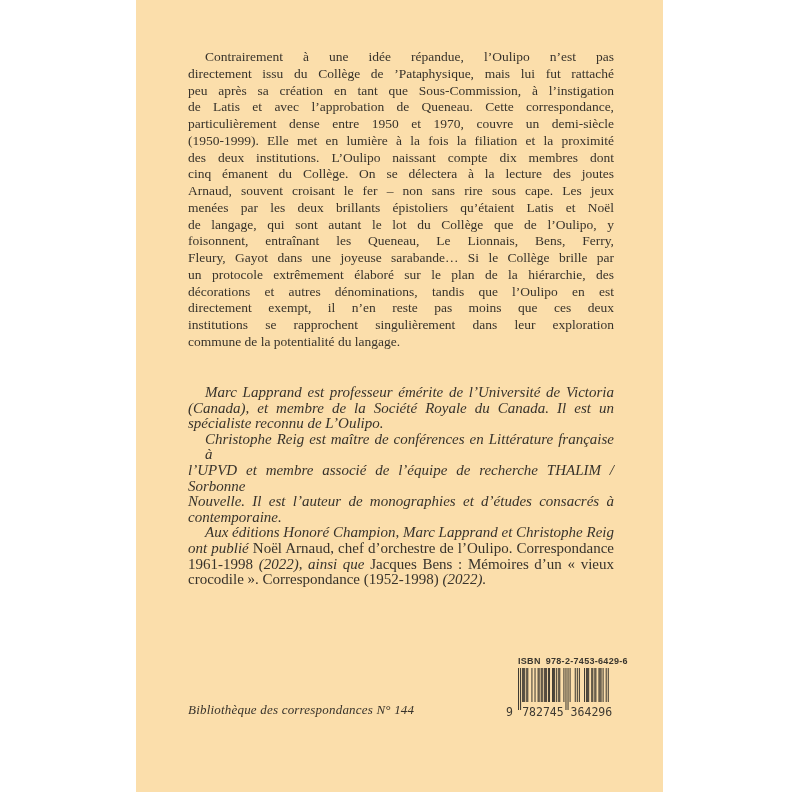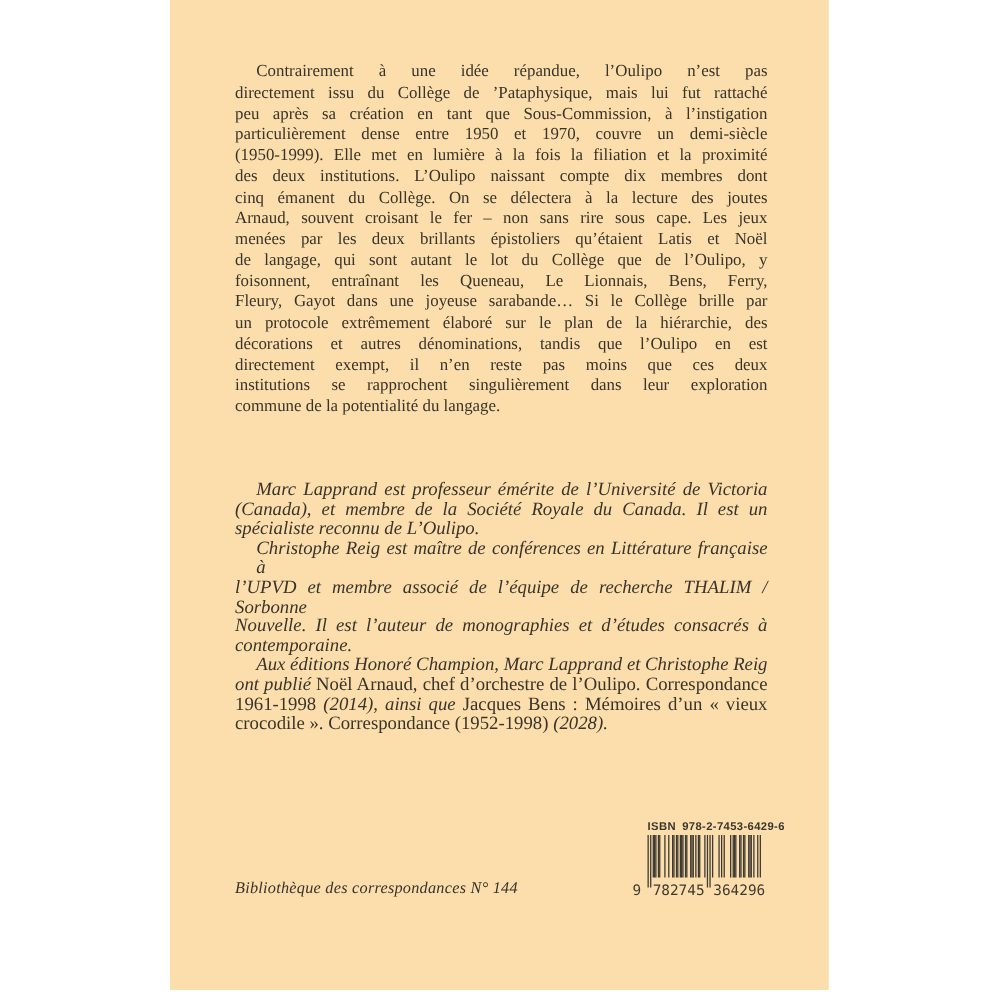--- a/index.html
+++ b/index.html
@@ -71,20 +71,21 @@
 </head>
 <body>
 
 <div class="page">
   <div class="cover">
 
     <div class="body-block">
         <div class="tl jl ind">Contrairement à une idée répandue, l’Oulipo n’est pas</div>
         <div class="tl jl">directement issu du Collège de ’Pataphysique, mais lui fut rattaché</div>
         <div class="tl jl">peu après sa création en tant que Sous-Commission, à l’instigation</div>
+        <div class="tl jl">de Latis et avec l’approbation de Queneau. Cette correspondance,</div>
         <div class="tl jl">particulièrement dense entre 1950 et 1970, couvre un demi-siècle</div>
         <div class="tl jl">(1950-1999). Elle met en lumière à la fois la filiation et la proximité</div>
         <div class="tl jl">des deux institutions. L’Oulipo naissant compte dix membres dont</div>
         <div class="tl jl">cinq émanent du Collège. On se délectera à la lecture des joutes</div>
         <div class="tl jl">Arnaud, souvent croisant le fer – non sans rire sous cape. Les jeux</div>
         <div class="tl jl">menées par les deux brillants épistoliers qu’étaient Latis et Noël</div>
         <div class="tl jl">de langage, qui sont autant le lot du Collège que de l’Oulipo, y</div>
         <div class="tl jl">foisonnent, entraînant les Queneau, Le Lionnais, Bens, Ferry,</div>
         <div class="tl jl">Fleury, Gayot dans une joyeuse sarabande… Si le Collège brille par</div>
         <div class="tl jl">un protocole extrêmement élaboré sur le plan de la hiérarchie, des</div>
@@ -97,22 +98,22 @@
     <div class="bio-block">
         <div class="tl jl ind">Marc Lapprand est professeur émérite de l’Université de Victoria</div>
         <div class="tl jl">(Canada), et membre de la Société Royale du Canada. Il est un</div>
         <div class="tl">spécialiste reconnu de L’Oulipo.</div>
         <div class="tl jl ind">Christophe Reig est maître de conférences en Littérature française à</div>
         <div class="tl jl">l’UPVD et membre associé de l’équipe de recherche THALIM / Sorbonne</div>
         <div class="tl jl">Nouvelle. Il est l’auteur de monographies et d’études consacrés à</div>
         <div class="tl">contemporaine.</div>
         <div class="tl jl ind">Aux éditions Honoré Champion, Marc Lapprand et Christophe Reig</div>
         <div class="tl jl"><span class="it">ont publié </span><span class="rm">Noël Arnaud, chef d’orchestre de l’Oulipo. Correspondance</span></div>
-        <div class="tl jl"><span class="rm">1961-1998 </span><span class="it">(2014), ainsi que </span><span class="rm">Jacques Bens : Mémoires d’un « vieux</span></div>
-        <div class="tl"><span class="rm">crocodile ». Correspondance (1952-1998) </span><span class="it">(2028).</span></div>
+        <div class="tl jl"><span class="rm">1961-1998 </span><span class="it">(2022), ainsi que </span><span class="rm">Jacques Bens : Mémoires d’un « vieux</span></div>
+        <div class="tl"><span class="rm">crocodile ». Correspondance (1952-1998) </span><span class="it">(2022).</span></div>
       </div>
 
     <div class="collection">Bibliothèque des correspondances N° 144</div>
 
     <div class="barcode-wrap">
       <div class="isbn-line">
         <span>ISBN</span><span class="gap"></span><span>978-2-7453-6429-6</span>
       </div>
       <svg class="barcode-svg" width="118" height="52" viewBox="0 0 118 52">
           <rect x="14.00" y="0" width="1.03" height="42" fill="#3e3a32"></rect>

